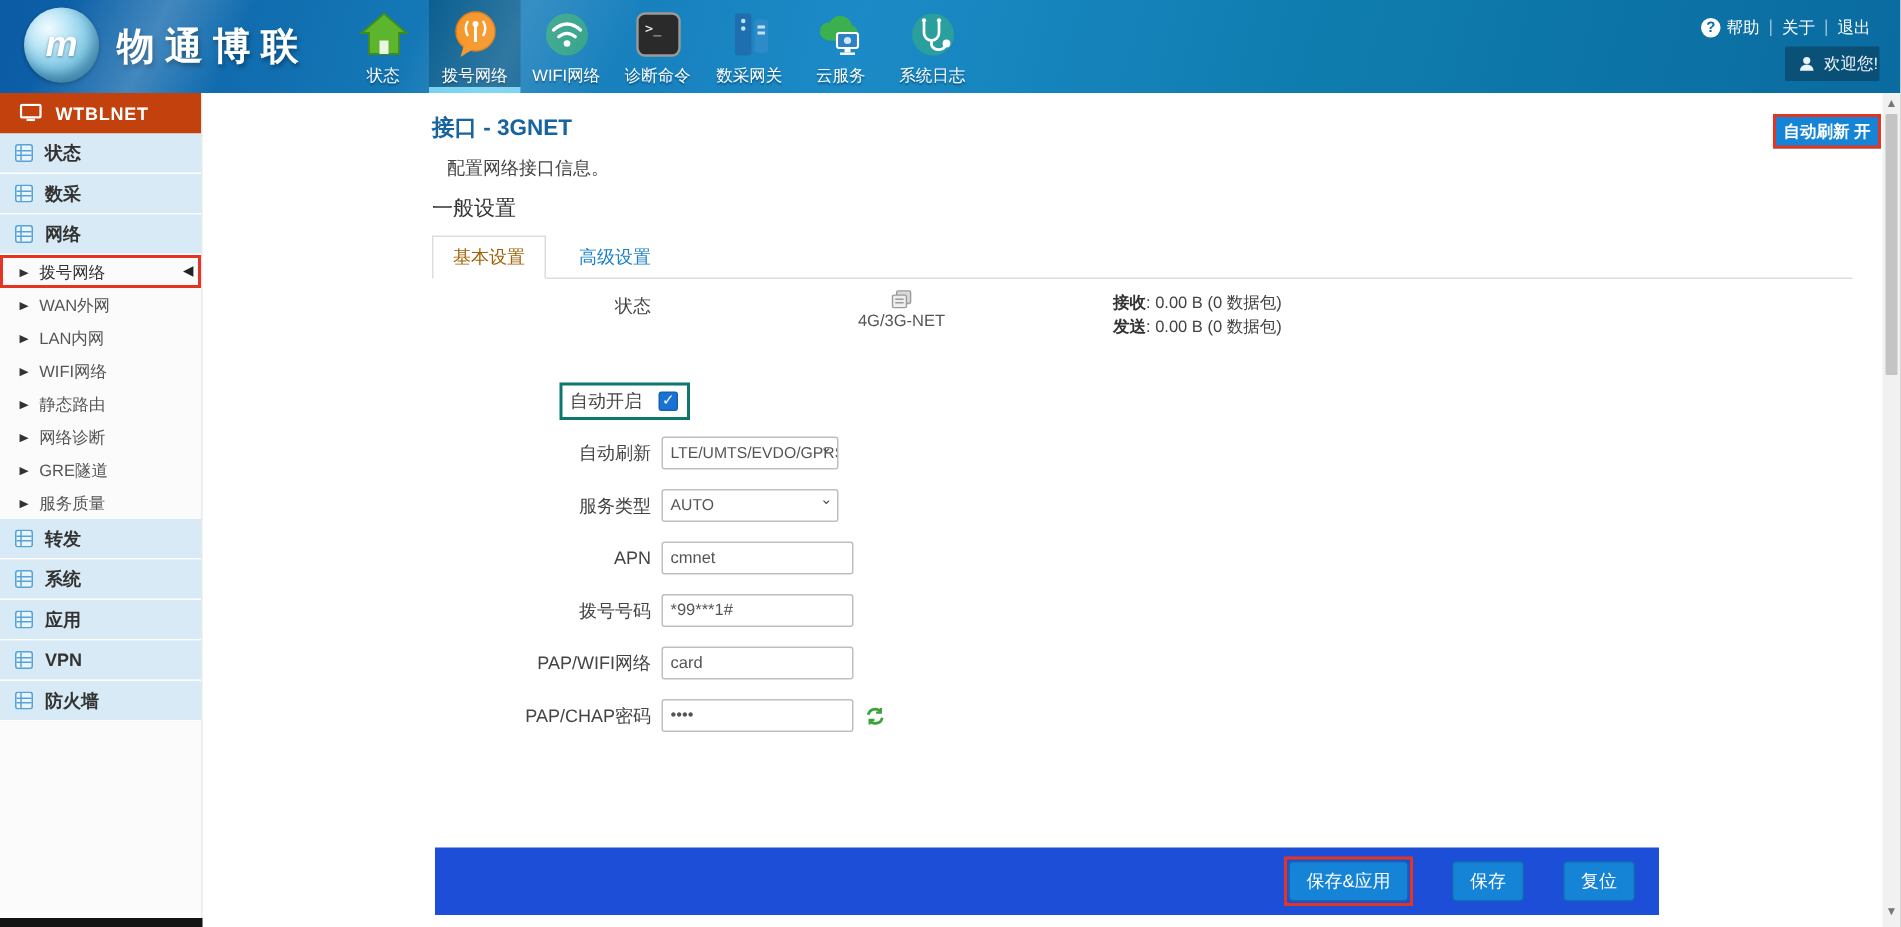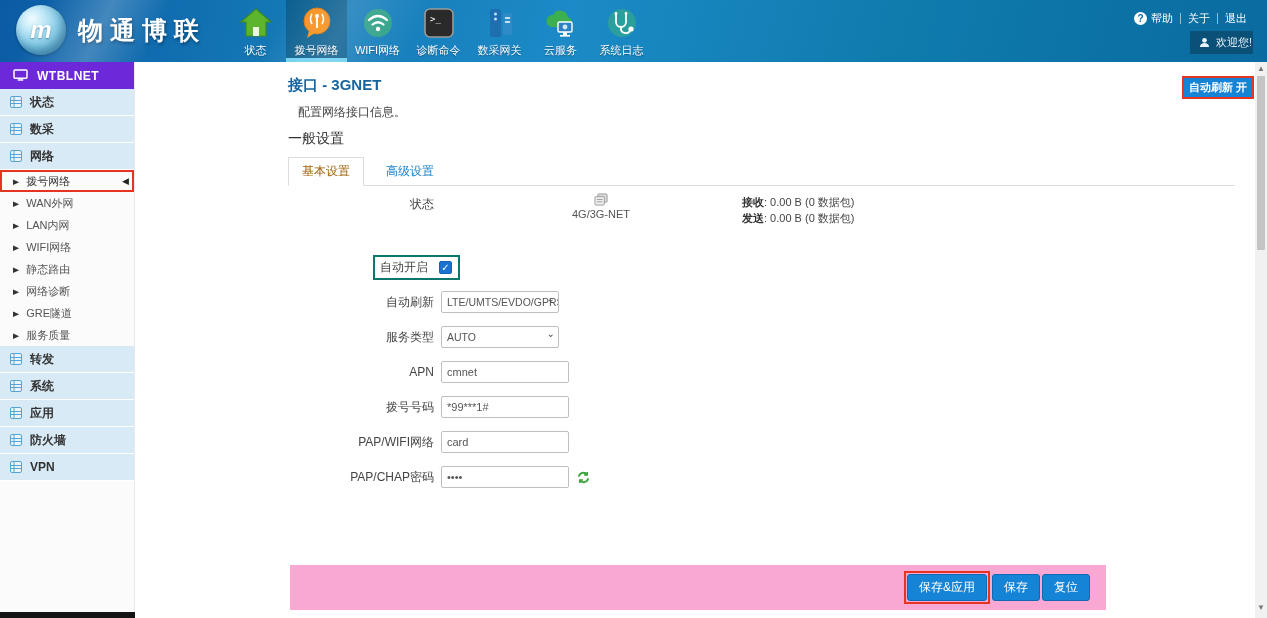--- a/index.html
+++ b/index.html
@@ -27,21 +27,21 @@
   .hdr-links { position:absolute; right:20px; top:11px; display:flex; align-items:center; color:#fff; font-size:11px; gap:7px; }
   .hdr-links .sep { width:1px; height:11px; background:rgba(255,255,255,.55); }
   .hdr-link { color:#fff; cursor:pointer; text-decoration:none; display:flex; align-items:center; gap:4px; }
   .qmark { width:13px; height:13px; border-radius:50%; background:#fff; color:#0d6aa8; font-weight:bold; font-size:10px;
     display:inline-flex; align-items:center; justify-content:center; }
   .welcome { position:absolute; right:14px; top:31px; background:rgba(8,44,66,.45); border-radius:1px;
     color:#eaf4fa; font-size:11px; padding:4px 1px 4px 9px; display:flex; align-items:center; gap:6px; }
 
   
   .sidebar { position:absolute; left:0; top:62px; width:135px; bottom:0; background:#fbfbfb; border-right:1px solid #e9e9e9; }
-  .side-header { height:27px; background:#6d28d9; color:#fff; font-weight:bold; font-size:12px;
+  .side-header { height:27px; background:#c2410c; color:#fff; font-weight:bold; font-size:12px;
     display:flex; align-items:center; gap:9px; padding-left:13px; letter-spacing:.5px; }
   .side-top { height:27px; background:#d8eaf5; border-bottom:1px solid #fff; display:flex; align-items:center;
     gap:8px; padding-left:10px; font-size:12px; font-weight:bold; color:#333; cursor:pointer; }
   .side-sub { height:22px; display:flex; align-items:center; gap:7px; padding-left:13px; font-size:11px; color:#555; cursor:pointer; }
   .side-sub .tri { font-size:8px; color:#333; transform:scaleY(.9); }
   .side-sub.active { border:2px solid #e53422; padding-left:11px; position:relative; color:#333; }
   .side-sub.active .back-arrow { position:absolute; right:3px; top:50%; transform:translateY(-50%); font-size:9px; color:#222; }
   .side-bottom-bar { position:absolute; left:0; bottom:0; width:135px; height:6px; background:#141414; }
 
   
@@ -70,22 +70,22 @@
     padding:0 5px; font-family:"Liberation Sans","DejaVu Sans",sans-serif; background:#fff; }
   .select-box { width:118px; height:22px; border:1px solid #bfbfbf; border-radius:2px; font-size:10.5px; color:#555;
     padding:0 14px 0 5px; display:flex; align-items:center; position:relative; background:#fff; cursor:pointer; white-space:nowrap; overflow:hidden; }
   .select-box .chev { position:absolute; right:3px; top:1px; color:#555; font-size:10px; }
   .red-inline { display:inline-flex; align-items:center; border:2px solid #0f766e; padding:2px 6px 2px 5px; gap:11px; margin-left:237px; }
   .red-inline .flabel2 { font-size:12px; color:#444; }
   .checkbox { width:13px; height:13px; background:#1a73d2; border:1px solid #1563b5; border-radius:2px;
     display:inline-flex; align-items:center; justify-content:center; color:#fff; font-size:10px; cursor:pointer; }
   .refresh-ico { margin-left:8px; display:inline-flex; }
 
-  .footer-strip { position:absolute; left:154px; top:503px; width:816px; height:45px; background:#f9a8d4;
-    display:flex; align-items:center; justify-content:flex-end; padding-right:16px; gap:2px; }
+  .footer-strip { position:absolute; left:154px; top:503px; width:816px; height:45px; background:#1d4ed8;
+    display:flex; align-items:center; justify-content:flex-end; padding-right:16px; gap:26px; }
   .btn { background:#1583d6; color:#fff; font-size:12px; padding:4px 11px; border-radius:3px; border:1px solid #1268b3;
     cursor:pointer; font-family:inherit; white-space:nowrap; }
   .red-wrap { border:2px solid #e53422; padding:1px; display:inline-flex; }
 
   
   .scrollbar { position:absolute; right:0; top:62px; width:12px; bottom:0; background:#f1f1f1; }
   .sb-arrow { position:absolute; left:0; width:12px; height:12px; color:#777; font-size:8px; text-align:center; line-height:12px; cursor:pointer; }
   .sb-up { top:1px; } .sb-down { bottom:4px; }
   .sb-thumb { position:absolute; left:2px; top:14px; width:8px; height:174px; background:#c4c4c4; border-radius:1px; cursor:pointer; }
 
@@ -306,30 +306,30 @@
         </svg>
       <span>应用</span>
     </div>
     <div class="side-top">
       <svg width="12" height="12" viewBox="0 0 12 12">
           <rect x="0.5" y="0.5" width="11" height="11" rx="1.5" fill="#eaf4fb" stroke="#56a3d6"></rect>
           <line x1="4" y1="1" x2="4" y2="11" stroke="#56a3d6"></line>
           <line x1="1" y1="4.5" x2="11" y2="4.5" stroke="#56a3d6"></line>
           <line x1="1" y1="7.5" x2="11" y2="7.5" stroke="#56a3d6"></line>
         </svg>
+      <span>VPN</span>
+    </div>
+    <div class="side-top">
+      <svg width="12" height="12" viewBox="0 0 12 12">
+          <rect x="0.5" y="0.5" width="11" height="11" rx="1.5" fill="#eaf4fb" stroke="#56a3d6"></rect>
+          <line x1="4" y1="1" x2="4" y2="11" stroke="#56a3d6"></line>
+          <line x1="1" y1="4.5" x2="11" y2="4.5" stroke="#56a3d6"></line>
+          <line x1="1" y1="7.5" x2="11" y2="7.5" stroke="#56a3d6"></line>
+        </svg>
       <span>防火墙</span>
-    </div>
-    <div class="side-top">
-      <svg width="12" height="12" viewBox="0 0 12 12">
-          <rect x="0.5" y="0.5" width="11" height="11" rx="1.5" fill="#eaf4fb" stroke="#56a3d6"></rect>
-          <line x1="4" y1="1" x2="4" y2="11" stroke="#56a3d6"></line>
-          <line x1="1" y1="4.5" x2="11" y2="4.5" stroke="#56a3d6"></line>
-          <line x1="1" y1="7.5" x2="11" y2="7.5" stroke="#56a3d6"></line>
-        </svg>
-      <span>VPN</span>
     </div>
 
     <div class="side-bottom-bar"></div>
   </div>
 
   <div class="main">
     <div class="auto-refresh">自动刷新 开</div>
 
     <div class="page-title">接口 - 3GNET</div>
     <div class="page-sub">配置网络接口信息。</div>

